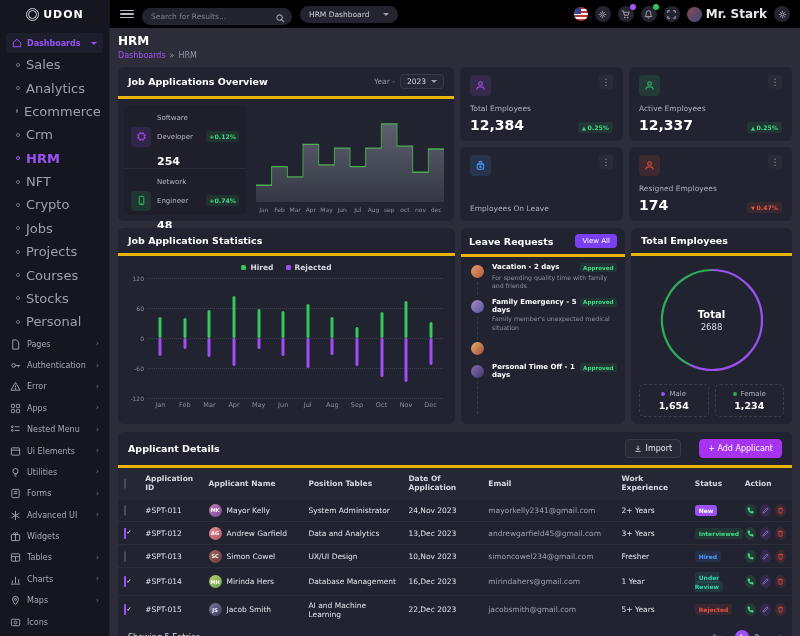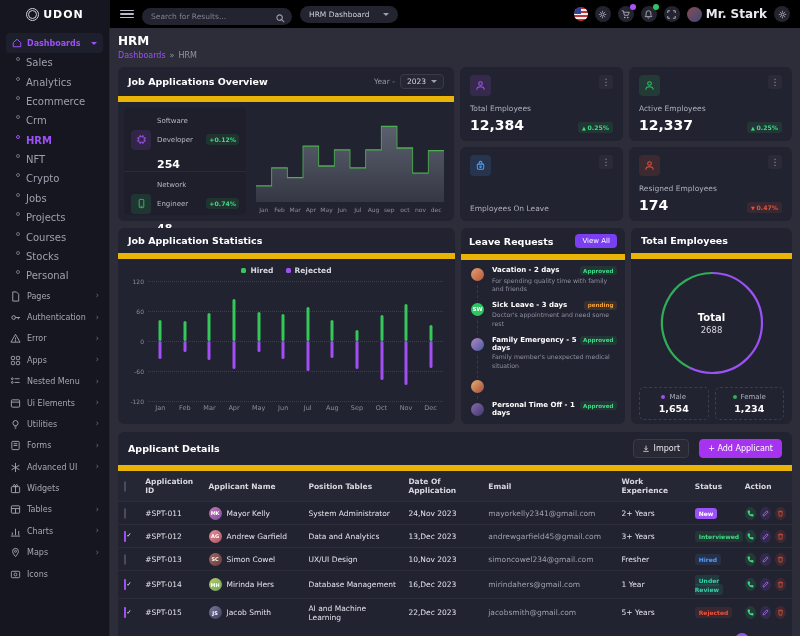--- a/index.html
+++ b/index.html
@@ -36,21 +36,21 @@
 
   .body-row { display:flex; flex:1; min-height:0; }
 
   
   .sidebar { width:110px; background:#15161f; border-right:1px solid #23242f; overflow:hidden;
     padding:5px 6px; flex:0 0 110px; }
   .side-parent { display:flex; align-items:center; gap:5px; background:#1e1f2d; border-radius:4px;
     padding:5px 6px; color:#9b51f5; font-size:8px; font-weight:bold; cursor:pointer; }
   .side-parent .grow { flex:1; }
   .caret-d { width:0; height:0; border-left:3px solid transparent; border-right:3px solid transparent; border-top:3.5px solid #9b51f5; }
-  .side-child { display:flex; align-items:flex-start; gap:6px; padding:4.2px 4px 4.2px 10px; font-size:10px;
+  .side-child { display:flex; align-items:center; gap:6px; padding:4.2px 4px 4.2px 10px; font-size:13px;
     color:#9fa0ae; cursor:pointer; }
   .side-child .bullet { width:4px; height:4px; border:1px solid #6e6f7d; border-radius:50%; }
   .side-child.active { color:#9b51f5; font-weight:bold; }
   .side-child.active .bullet { border-color:#9b51f5; }
   .side-item { display:flex; align-items:center; gap:6px; padding:5.2px 4px; font-size:8px; color:#a6a7b4; cursor:pointer; }
   .side-item svg { flex:0 0 11px; }
   .side-item .grow { flex:1; }
   .chev { color:#6e6f7d; font-size:8px; line-height:1; }
 
   
@@ -59,21 +59,21 @@
   .page-title { font-size:12px; font-weight:bold; color:#fff; }
   .crumbs { font-size:8px; margin-top:3px; color:#9495a5; display:flex; gap:4px; align-items:center; }
   .crumb-link { color:#9b51f5; cursor:pointer; }
   .head-btns { display:flex; gap:6px; }
   .btn { border-radius:4px; font-size:8px; padding:4px 8px; display:flex; align-items:center; gap:4px; cursor:pointer; }
   .btn-upgrade { background:#2b2344; color:#b08df7; border:1px solid #4c3a78; }
   .btn-export { background:#1d2a24; color:#3ddc84; border:1px solid #2c4a38; }
 
   .card { background:#222330; border-radius:6px; }
   .card-h { display:flex; align-items:center; justify-content:space-between; padding:7px 10px;
-    border-bottom:6px solid #eab308; }
+    border-bottom:3px solid #eab308; }
   .card-title { font-size:9.5px; font-weight:bold; color:#fff; }
 
   .row1 { display:flex; gap:6px; height:154px; flex:0 0 154px; }
   .row2 { display:flex; gap:6px; height:196px; flex:0 0 196px; margin-top:7px; }
   .row3 { margin-top:8px; }
 
   
   .ov-card { width:336px; display:flex; flex-direction:column; }
   .year-wrap { display:flex; align-items:center; gap:5px; font-size:7.5px; color:#9495a5; }
   .year-btn { border:1px solid #3a3b47; background:#262734; color:#d7d8e0; border-radius:4px;
@@ -155,21 +155,21 @@
   .dn-center { position:absolute; inset:0; display:flex; flex-direction:column; align-items:center; justify-content:center; }
   .dn-center .t { font-size:10px; font-weight:bold; color:#fff; }
   .dn-center .v { font-size:8.5px; color:#d7d8e0; margin-top:2px; }
   .dn-boxes { display:flex; gap:6px; width:100%; margin-top:6px; }
   .dn-box { flex:1; border:1px dashed #3c3d49; border-radius:5px; padding:5px 4px; text-align:center; }
   .dn-lab { font-size:7px; color:#aeafbc; display:flex; align-items:center; justify-content:center; gap:4px; }
   .dn-dot { width:4px; height:4px; border-radius:50%; }
   .dn-val { font-size:9.5px; font-weight:bold; color:#fff; margin-top:2px; }
 
   
-  .tbl-actions { display:flex; gap:10px; }
+  .tbl-actions { display:flex; gap:18px; }
   .btn-import { background:#282935; border:1px solid #3a3b47; color:#e8e8ef; }
   .btn-add { background:#a633f0; color:#fff; border:1px solid #a633f0; }
   table { width:100%; border-collapse:collapse; table-layout:fixed; }
   thead tr { background:#262734; }
   th { font-size:7.5px; color:#d7d8e0; text-align:left; padding:6px 6px; font-weight:bold; }
   td { font-size:7.5px; padding:4.5px 6px; border-top:1px solid #2c2d39; color:#e2e3ea; vertical-align:middle; }
   .cb { width:9px; height:9px; border:1px solid #4a4b58; border-radius:2px; background:#1e1f2a; cursor:pointer; }
   .cb.checked { background:#9b51f5; border-color:#9b51f5; position:relative; }
   .cb.checked::after { content:"✓"; color:#fff; font-size:6px; position:absolute; left:1.5px; top:-0.5px; }
   .name-cell { display:flex; align-items:center; gap:5px; }
@@ -703,30 +703,20 @@
               <span class="lv-av lv-av1"></span>
               <span class="lv-main">
                   <span class="lv-trow">
                     <span class="lv-title">Vacation - 2 days</span>
                 <span class="lv-badge lv-approved">Approved</span>
                   </span>
                 <div class="lv-desc">For spending quality time with family and friends</div>
                 </span>
             </div>
             <div class="lv-item">
-              <span class="lv-av lv-av2">SW</span>
-              <span class="lv-main">
-                  <span class="lv-trow">
-                    <span class="lv-title">Sick Leave - 3 days</span>
-                <span class="lv-badge lv-pending">pending</span>
-                  </span>
-                <div class="lv-desc">Doctor's appointment and need some rest</div>
-                </span>
-            </div>
-            <div class="lv-item">
               <span class="lv-av lv-av3"></span>
               <span class="lv-main">
                   <span class="lv-trow">
                     <span class="lv-title">Family Emergency - 5 days</span>
                 <span class="lv-badge lv-approved">Approved</span>
                   </span>
                 <div class="lv-desc">Family member's unexpected medical situation</div>
                 </span>
             </div>
             <div class="lv-item">

